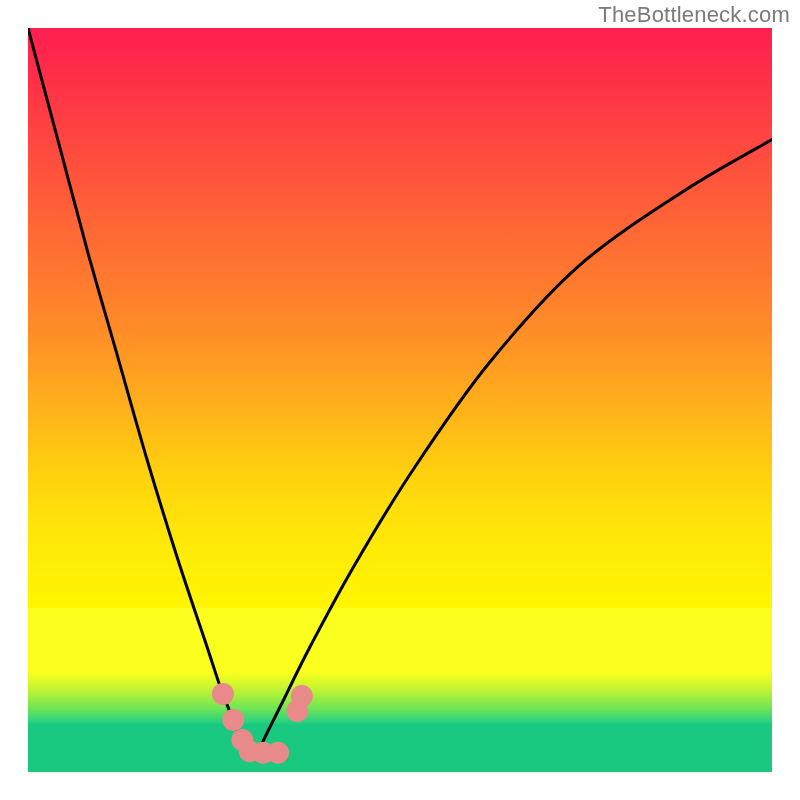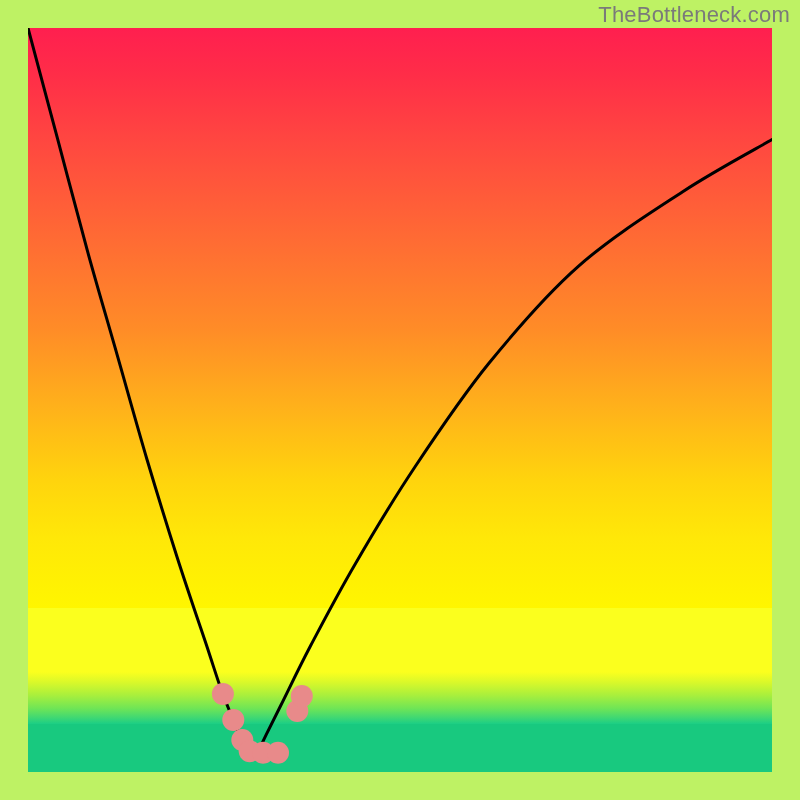--- a/index.html
+++ b/index.html
@@ -8,21 +8,21 @@
     width: 800px;
     height: 800px;
     background: #000;
     overflow: hidden;
     font-family: Arial, Helvetica, sans-serif;
   }
   .frame {
     position: relative;
     width: 800px;
     height: 800px;
-    background: #bef264;
+    background: #ffffff;
   }
   .watermark {
     position: absolute;
     top: 2px;
     right: 10px;
     color: #7a7a7a;
     font-size: 22px;
     font-weight: 500;
     letter-spacing: 0.2px;
     z-index: 20;

